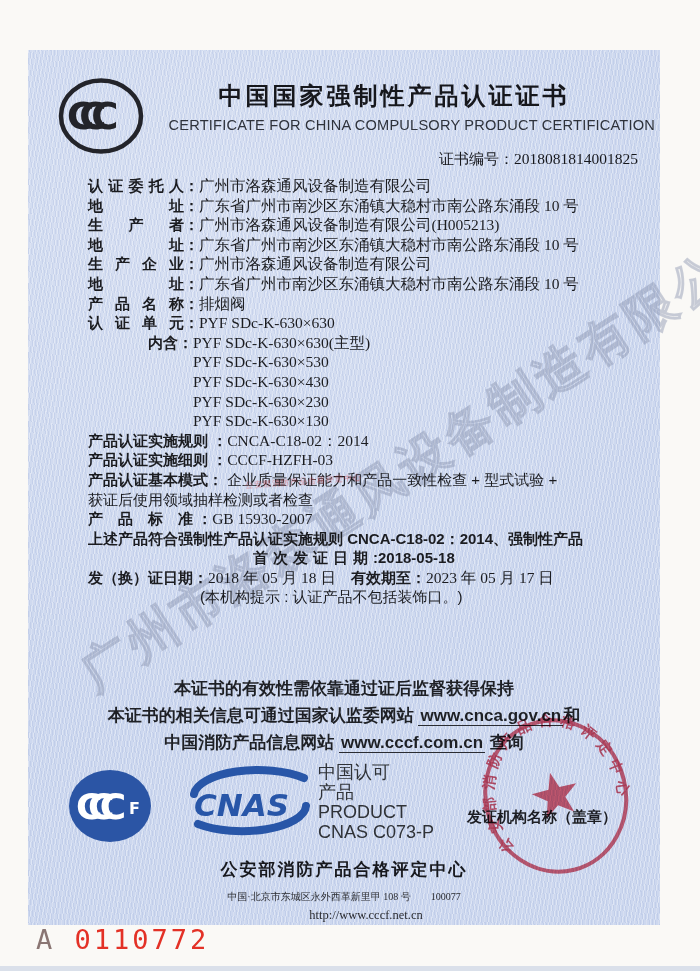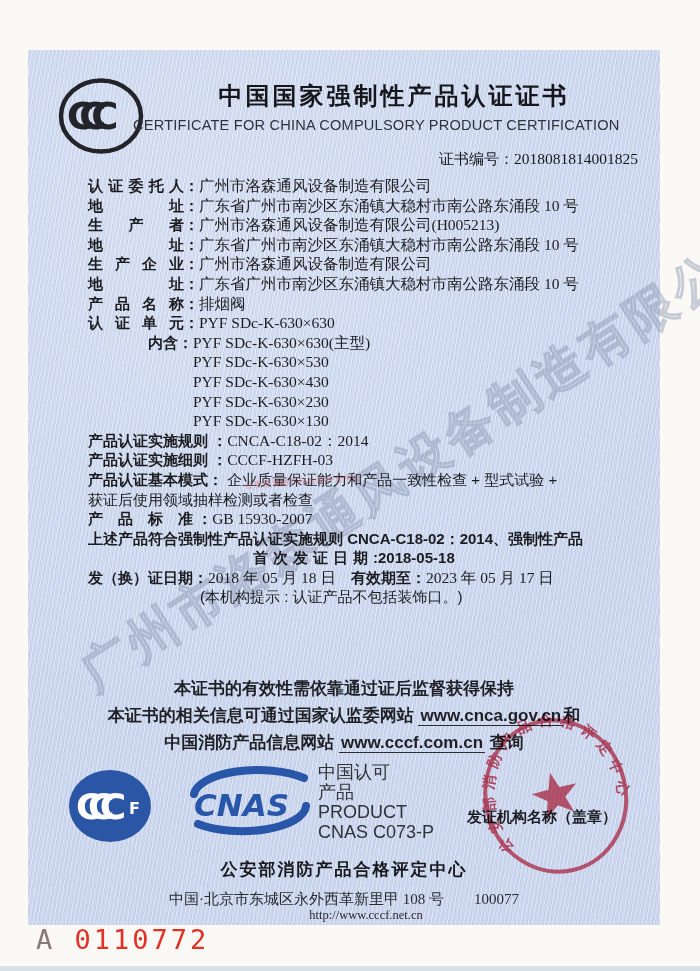--- a/index.html
+++ b/index.html
@@ -8,21 +8,21 @@
   .cert{position:absolute;left:28px;top:50px;width:632px;height:875px;
     background-color:#cdd8ef;
     background-image:
       repeating-linear-gradient(100deg, rgba(255,255,255,.35) 0 1px, rgba(0,0,0,0) 1px 4px),
       repeating-linear-gradient(80deg, rgba(88,112,182,.10) 0 1px, rgba(0,0,0,0) 1px 3px),
       radial-gradient(circle at 30% 20%, rgba(255,255,255,.20), rgba(0,0,0,0) 60%);
     color:#1d1d1f;}
   .ccc-top{position:absolute;left:30px;top:26px;}
   .title{position:absolute;left:105px;right:5px;top:30px;text-align:center;
     font-size:24px;font-weight:700;letter-spacing:3px;color:#16171c;}
-  .subtitle{position:absolute;left:105px;right:5px;top:67px;text-align:left;
+  .subtitle{position:absolute;left:105px;right:5px;top:67px;text-align:right;
     font-size:14.6px;letter-spacing:.2px;color:#2e323b;}
   .certno{position:absolute;right:22px;top:100px;font-size:15px;color:#17181d;}
   .certno .lab{font-weight:400;}
   .certno .num{font-family:"Liberation Serif",serif;font-size:15.5px;}
   .body-lines{position:absolute;left:60px;top:126px;right:18px;font-size:15px;
     line-height:19.6px;color:#1b1c20;z-index:2;}
   .line{white-space:nowrap;}
   .s-label{font-weight:700;display:inline-block;min-width:96px;text-align:justify;text-align-last:justify;}
   .s-colon{font-weight:700;}
   .s-value{font-family:"Liberation Serif",serif;font-size:15.5px;}
@@ -39,21 +39,21 @@
   .cccf-logo{position:absolute;left:38px;top:716px;}
   .cnas-logo{position:absolute;left:160px;top:708px;}
   .cnas-block{position:absolute;left:290px;top:712px;font-size:18px;line-height:20px;color:#2f3237;}
   .seal-caption{position:absolute;left:439px;top:758px;font-size:15px;font-weight:600;
     font-family:"Liberation Serif",serif;color:#1c1d22;z-index:5;white-space:nowrap;}
   .stamp{position:absolute;left:448px;top:662px;width:160px;height:170px;
     transform:rotate(-14deg);mix-blend-mode:multiply;z-index:6;opacity:.92;}
   .footer-issuer{position:absolute;left:0;right:0;top:808px;text-align:center;
     font-size:17px;font-weight:700;letter-spacing:2px;color:#17181d;}
   .footer-addr{position:absolute;left:0;right:0;top:840px;text-align:center;
-    font-family:"Liberation Serif",serif;font-size:15px;color:#2a2b30;}
+    font-family:"Liberation Serif",serif;font-size:10px;color:#2a2b30;}
   .footer-web{position:absolute;left:0;right:0;top:858px;text-align:center;
     font-family:"Liberation Serif",serif;font-size:12.5px;color:#2a2b30;padding-left:44px;}
   .serial{position:absolute;left:36px;top:924px;font-family:"DejaVu Sans Mono",monospace;
     font-size:27px;letter-spacing:3px;}
   .serial .pfx{color:#8a7673;}
   .serial .num{color:#e33126;text-align:center;}
   .watermark{position:absolute;left:40px;top:600px;width:900px;z-index:1;
     transform:rotate(-33deg);transform-origin:0 0;
     font-size:50px;font-weight:700;letter-spacing:4px;white-space:nowrap;
     color:rgba(168,178,200,.10);-webkit-text-stroke:1.2px rgba(128,140,168,.38);

